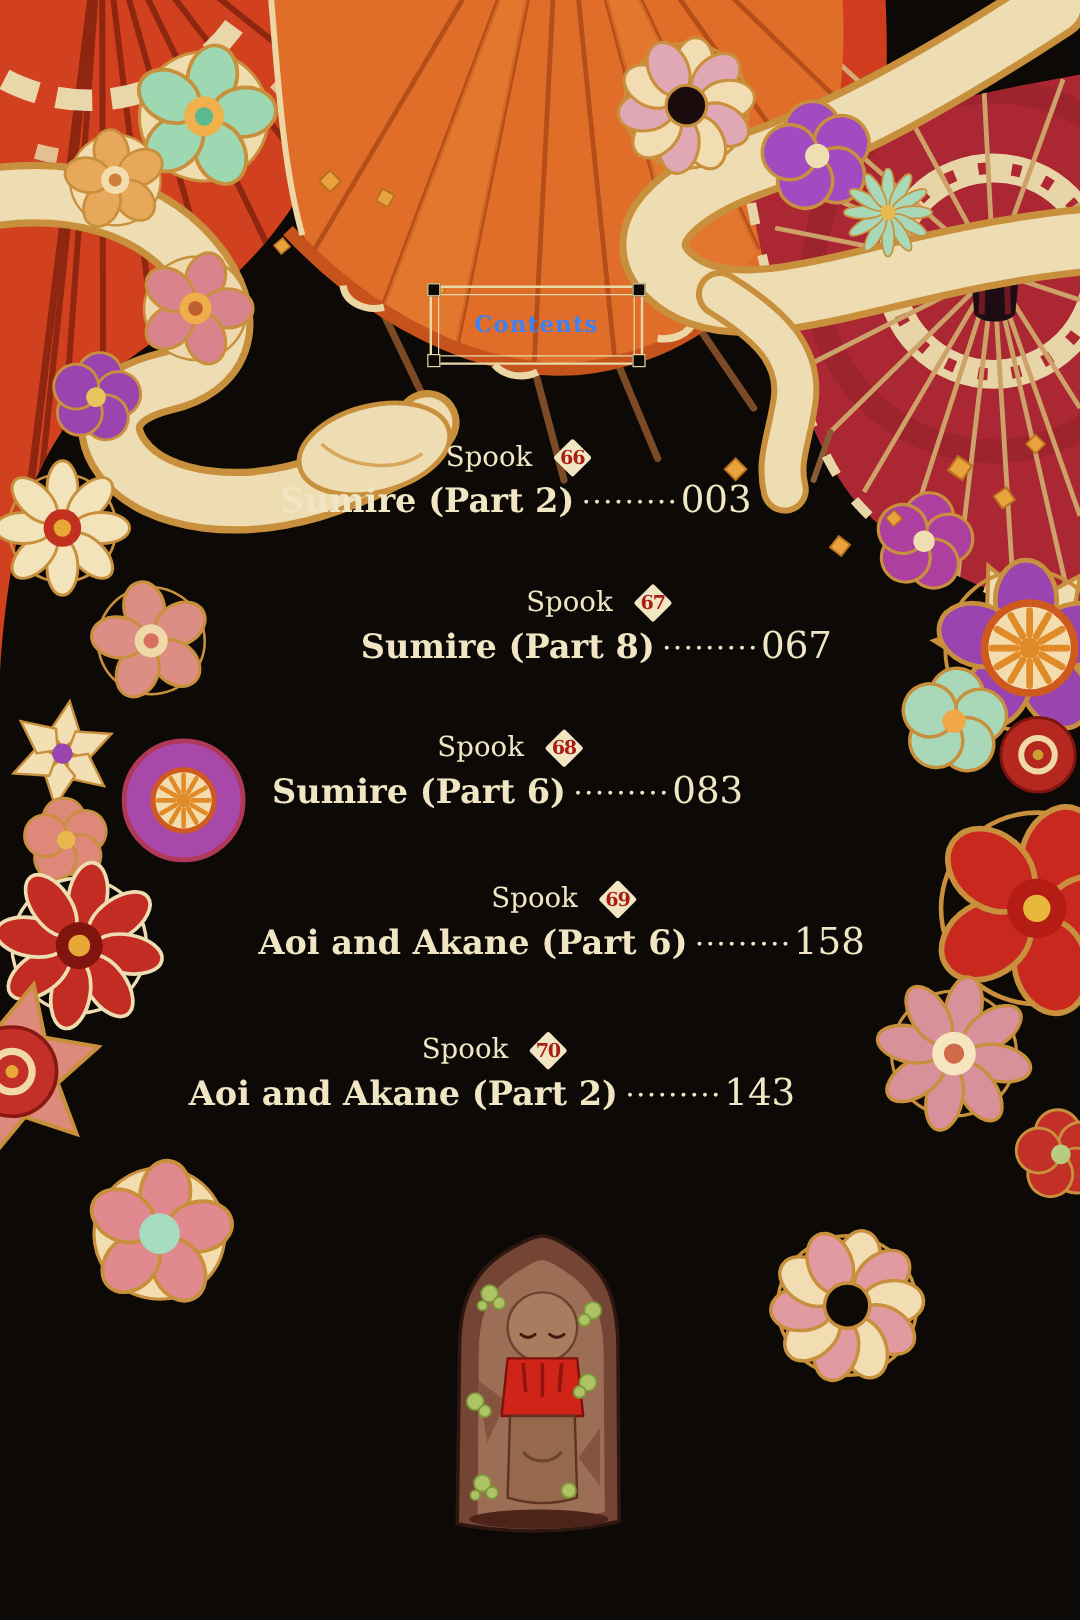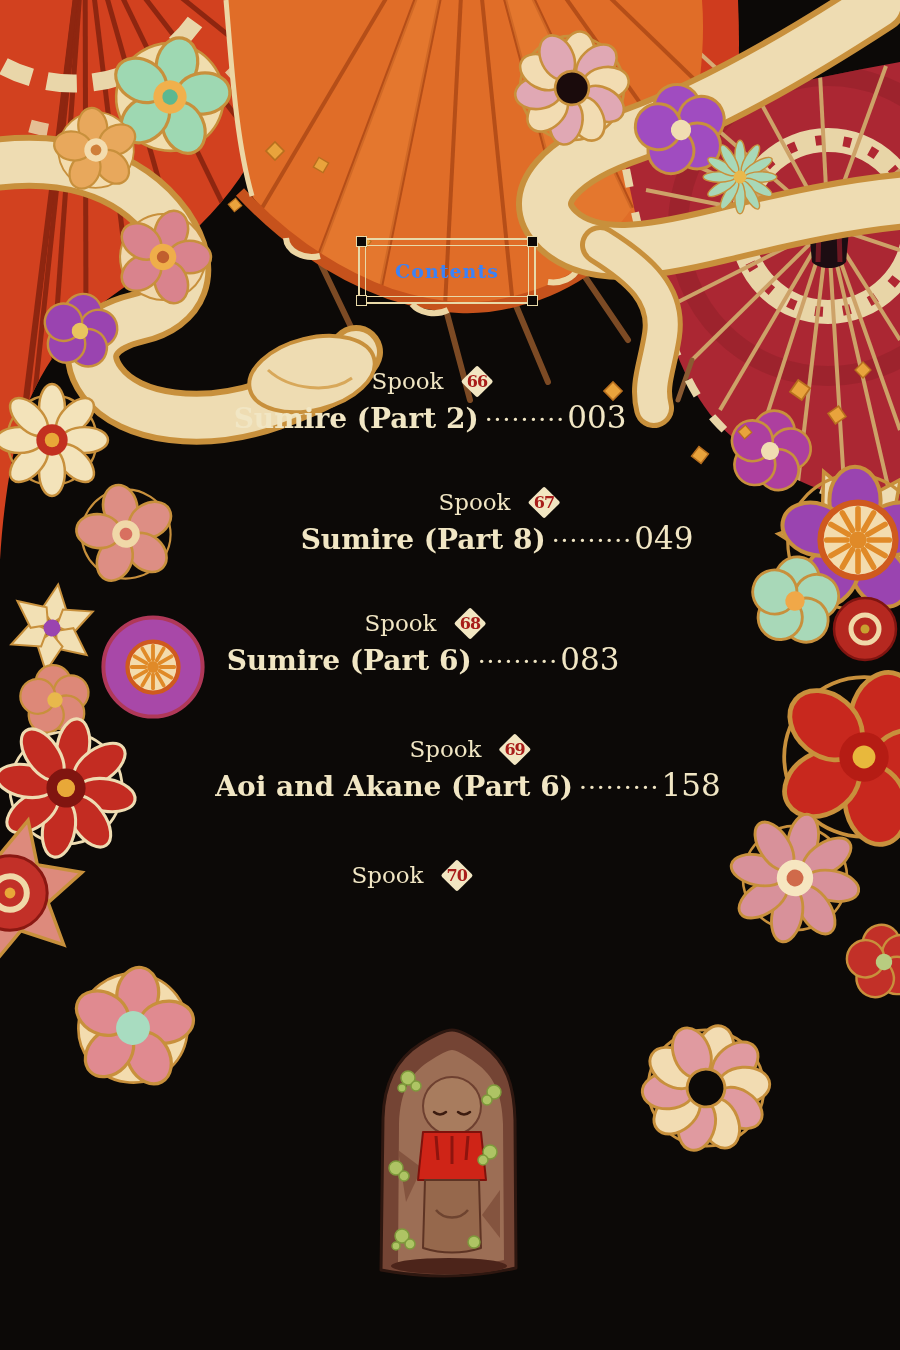--- a/index.html
+++ b/index.html
@@ -373,21 +373,21 @@
 </div>
 
 <div class="entry" style="left:497px;top:489px">
   <div class="label-line">
     <span>Spook</span>
     <span class="badge">
           <span class="badge-num">67</span>
         </span>
   </div>
   <div class="title-line">
-    <span>Sumire (Part 8)</span><span class="leader">·········</span><span class="pagenum">049</span>
+    <span>Sumire (Part 8)</span><span class="leader">·········</span><span class="pagenum">067</span>
   </div>
 </div>
 
 <div class="entry" style="left:423px;top:610px">
   <div class="label-line">
     <span>Spook</span>
     <span class="badge">
           <span class="badge-num">68</span>
         </span>
   </div>
@@ -408,15 +408,18 @@
   </div>
 </div>
 
 <div class="entry" style="left:410px;top:862px">
   <div class="label-line">
     <span>Spook</span>
     <span class="badge">
           <span class="badge-num">70</span>
         </span>
   </div>
+  <div class="title-line">
+    <span>Aoi and Akane (Part 2)</span><span class="leader">·········</span><span class="pagenum">143</span>
+  </div>
 </div>
 
 </div>
 
 </body></html>

